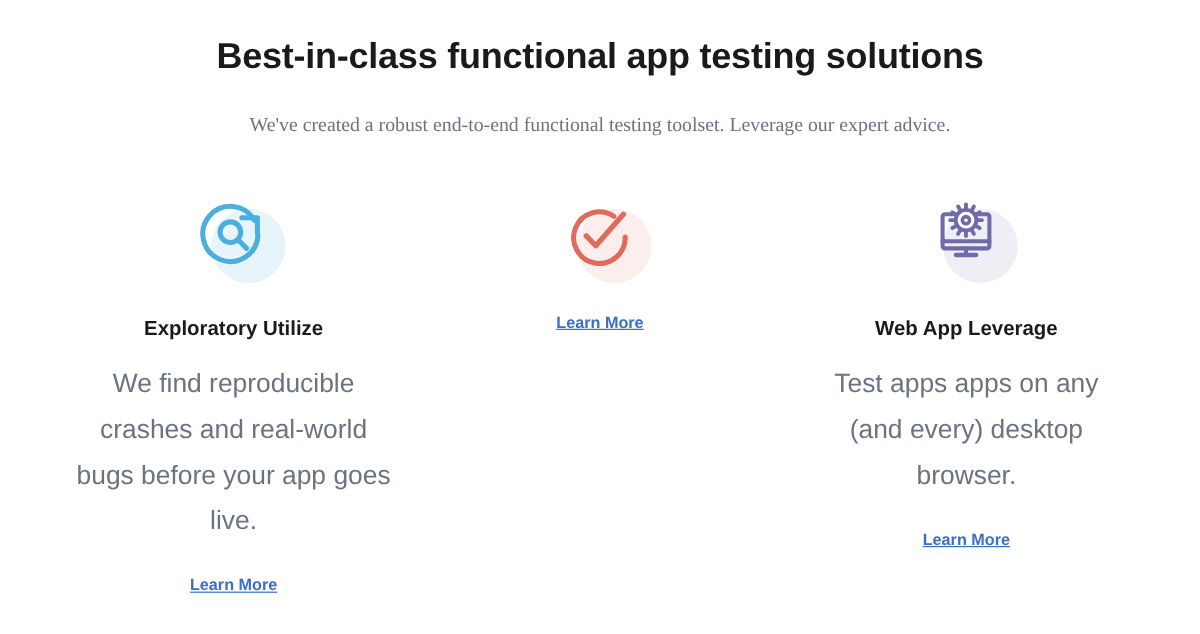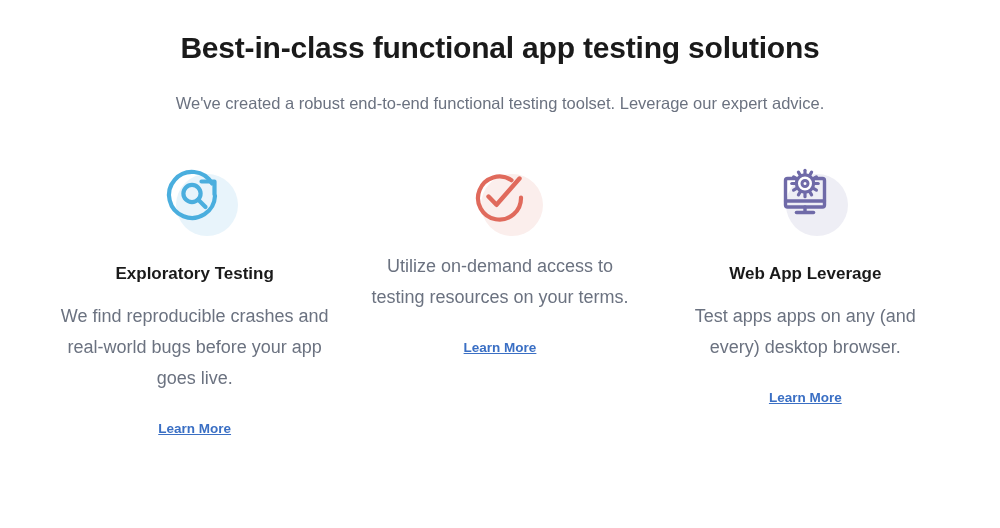--- a/index.html
+++ b/index.html
@@ -30,20 +30,21 @@
     line-height: 1.2;
     margin: 0;
   }
   .subheadline {
     text-align: center;
     font-size: 16.5px;
     font-weight: normal;
     color: #6b7280;
     margin: 26px 0 0 0;
     line-height: 1.4;
+    font-family: Liberation Serif, serif;
   }
   .cards {
     display: flex;
     justify-content: center;
     align-items: flex-start;
     margin-top: 43px;
     padding: 0 42px;
     box-sizing: border-box;
   }
   .card {
@@ -78,21 +79,21 @@
     z-index: 1;
   }
   .card-title {
     font-size: 17px;
     font-weight: bold;
     color: #1a1a1a;
     margin-top: 30px;
     line-height: 1.2;
   }
   .card-body {
-    font-size: 18px;
+    font-size: 22px;
     color: #6b7280;
     line-height: 1.72;
     margin-top: 17px;
     max-width: 268px;
   }
   .learn-more {
     display: inline-block;
     margin-top: 27px;
     font-size: 13.5px;
     font-weight: bold;
@@ -114,34 +115,33 @@
     <div class="card">
       <div class="icon-wrap">
         <div class="halo blue"></div>
         <svg width="66" height="66" viewBox="0 0 66 66" fill="none" aria-hidden="true">
           <path d="M50 20.5 A23 23 0 1 0 53 33" stroke="#4aaede" stroke-width="4.2" stroke-linecap="round" fill="none"></path>
           <polyline points="39.5,18.5 52.5,18.5 52.5,31.5" stroke="#4aaede" stroke-width="4.2" stroke-linecap="round" stroke-linejoin="round" fill="none"></polyline>
           <circle cx="30" cy="30.5" r="8.6" stroke="#4aaede" stroke-width="4.2" fill="none"></circle>
           <line x1="36.3" y1="36.8" x2="43.5" y2="44" stroke="#4aaede" stroke-width="4.2" stroke-linecap="round"></line>
         </svg>
       </div>
-      <div class="card-title">Exploratory Testing</div>
+      <div class="card-title">Exploratory Utilize</div>
       <div class="card-body">We find reproducible crashes and real-world bugs before your app goes live.</div>
       <a class="learn-more">Learn More</a>
     </div>
 
     <div class="card">
       <div class="icon-wrap">
         <div class="halo red"></div>
         <svg width="66" height="66" viewBox="0 0 66 66" fill="none" aria-hidden="true">
           <path d="M44.5 17.2 A21.5 21.5 0 1 0 54 34.5" stroke="#e06a5c" stroke-width="4.2" stroke-linecap="round" fill="none"></path>
           <polyline points="21.5,33.5 29.5,41.8 52.5,15.5" stroke="#e06a5c" stroke-width="4.4" stroke-linecap="round" stroke-linejoin="round" fill="none"></polyline>
         </svg>
       </div>
-      <div class="card-body">Utilize on-demand access to testing resources on your terms.</div>
       <a class="learn-more">Learn More</a>
     </div>
 
     <div class="card">
       <div class="icon-wrap">
         <div class="halo purple"></div>
         <svg width="66" height="66" viewBox="0 0 66 66" fill="none" aria-hidden="true">
 
           <path d="M24 15.5 H15.5 A2 2 0 0 0 13.5 17.5 V42 A2 2 0 0 0 15.5 44 H50.5 A2 2 0 0 0 52.5 42 V17.5 A2 2 0 0 0 50.5 15.5 H42" stroke="#6f6aa8" stroke-width="3.4" stroke-linecap="round" stroke-linejoin="round" fill="none"></path>
           <line x1="13.5" y1="38" x2="52.5" y2="38" stroke="#6f6aa8" stroke-width="3.4" stroke-linecap="round"></line>

